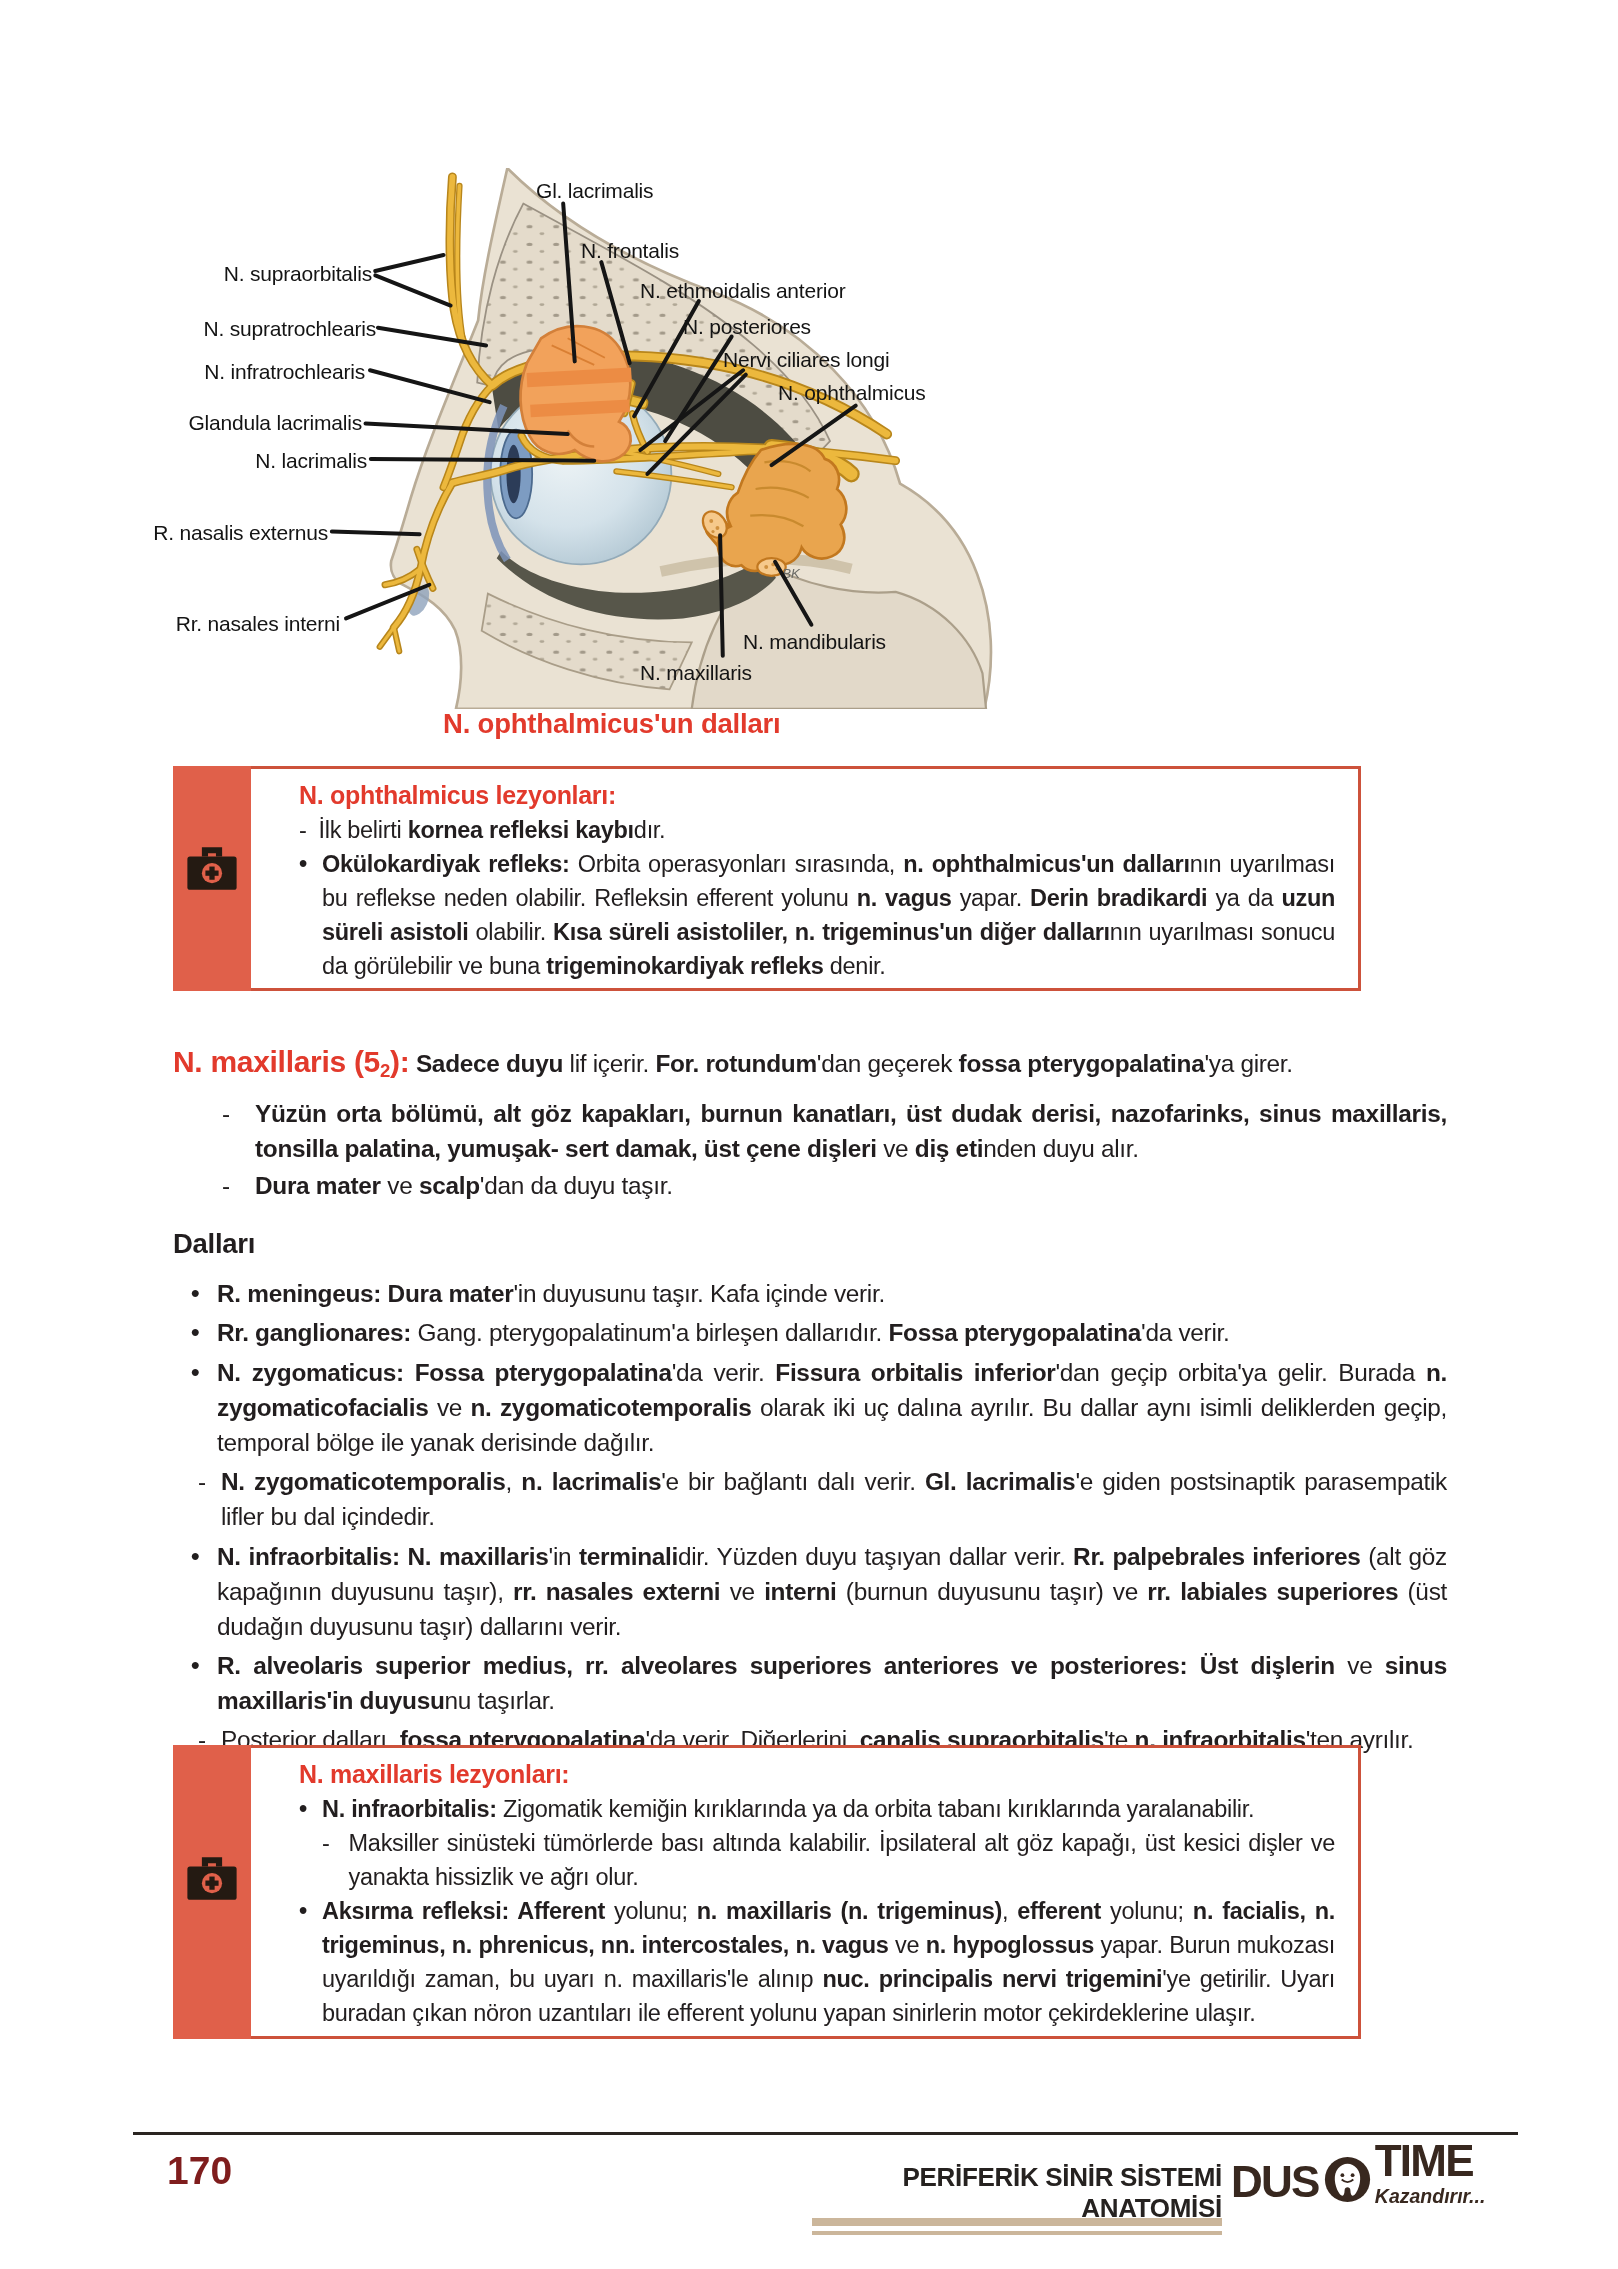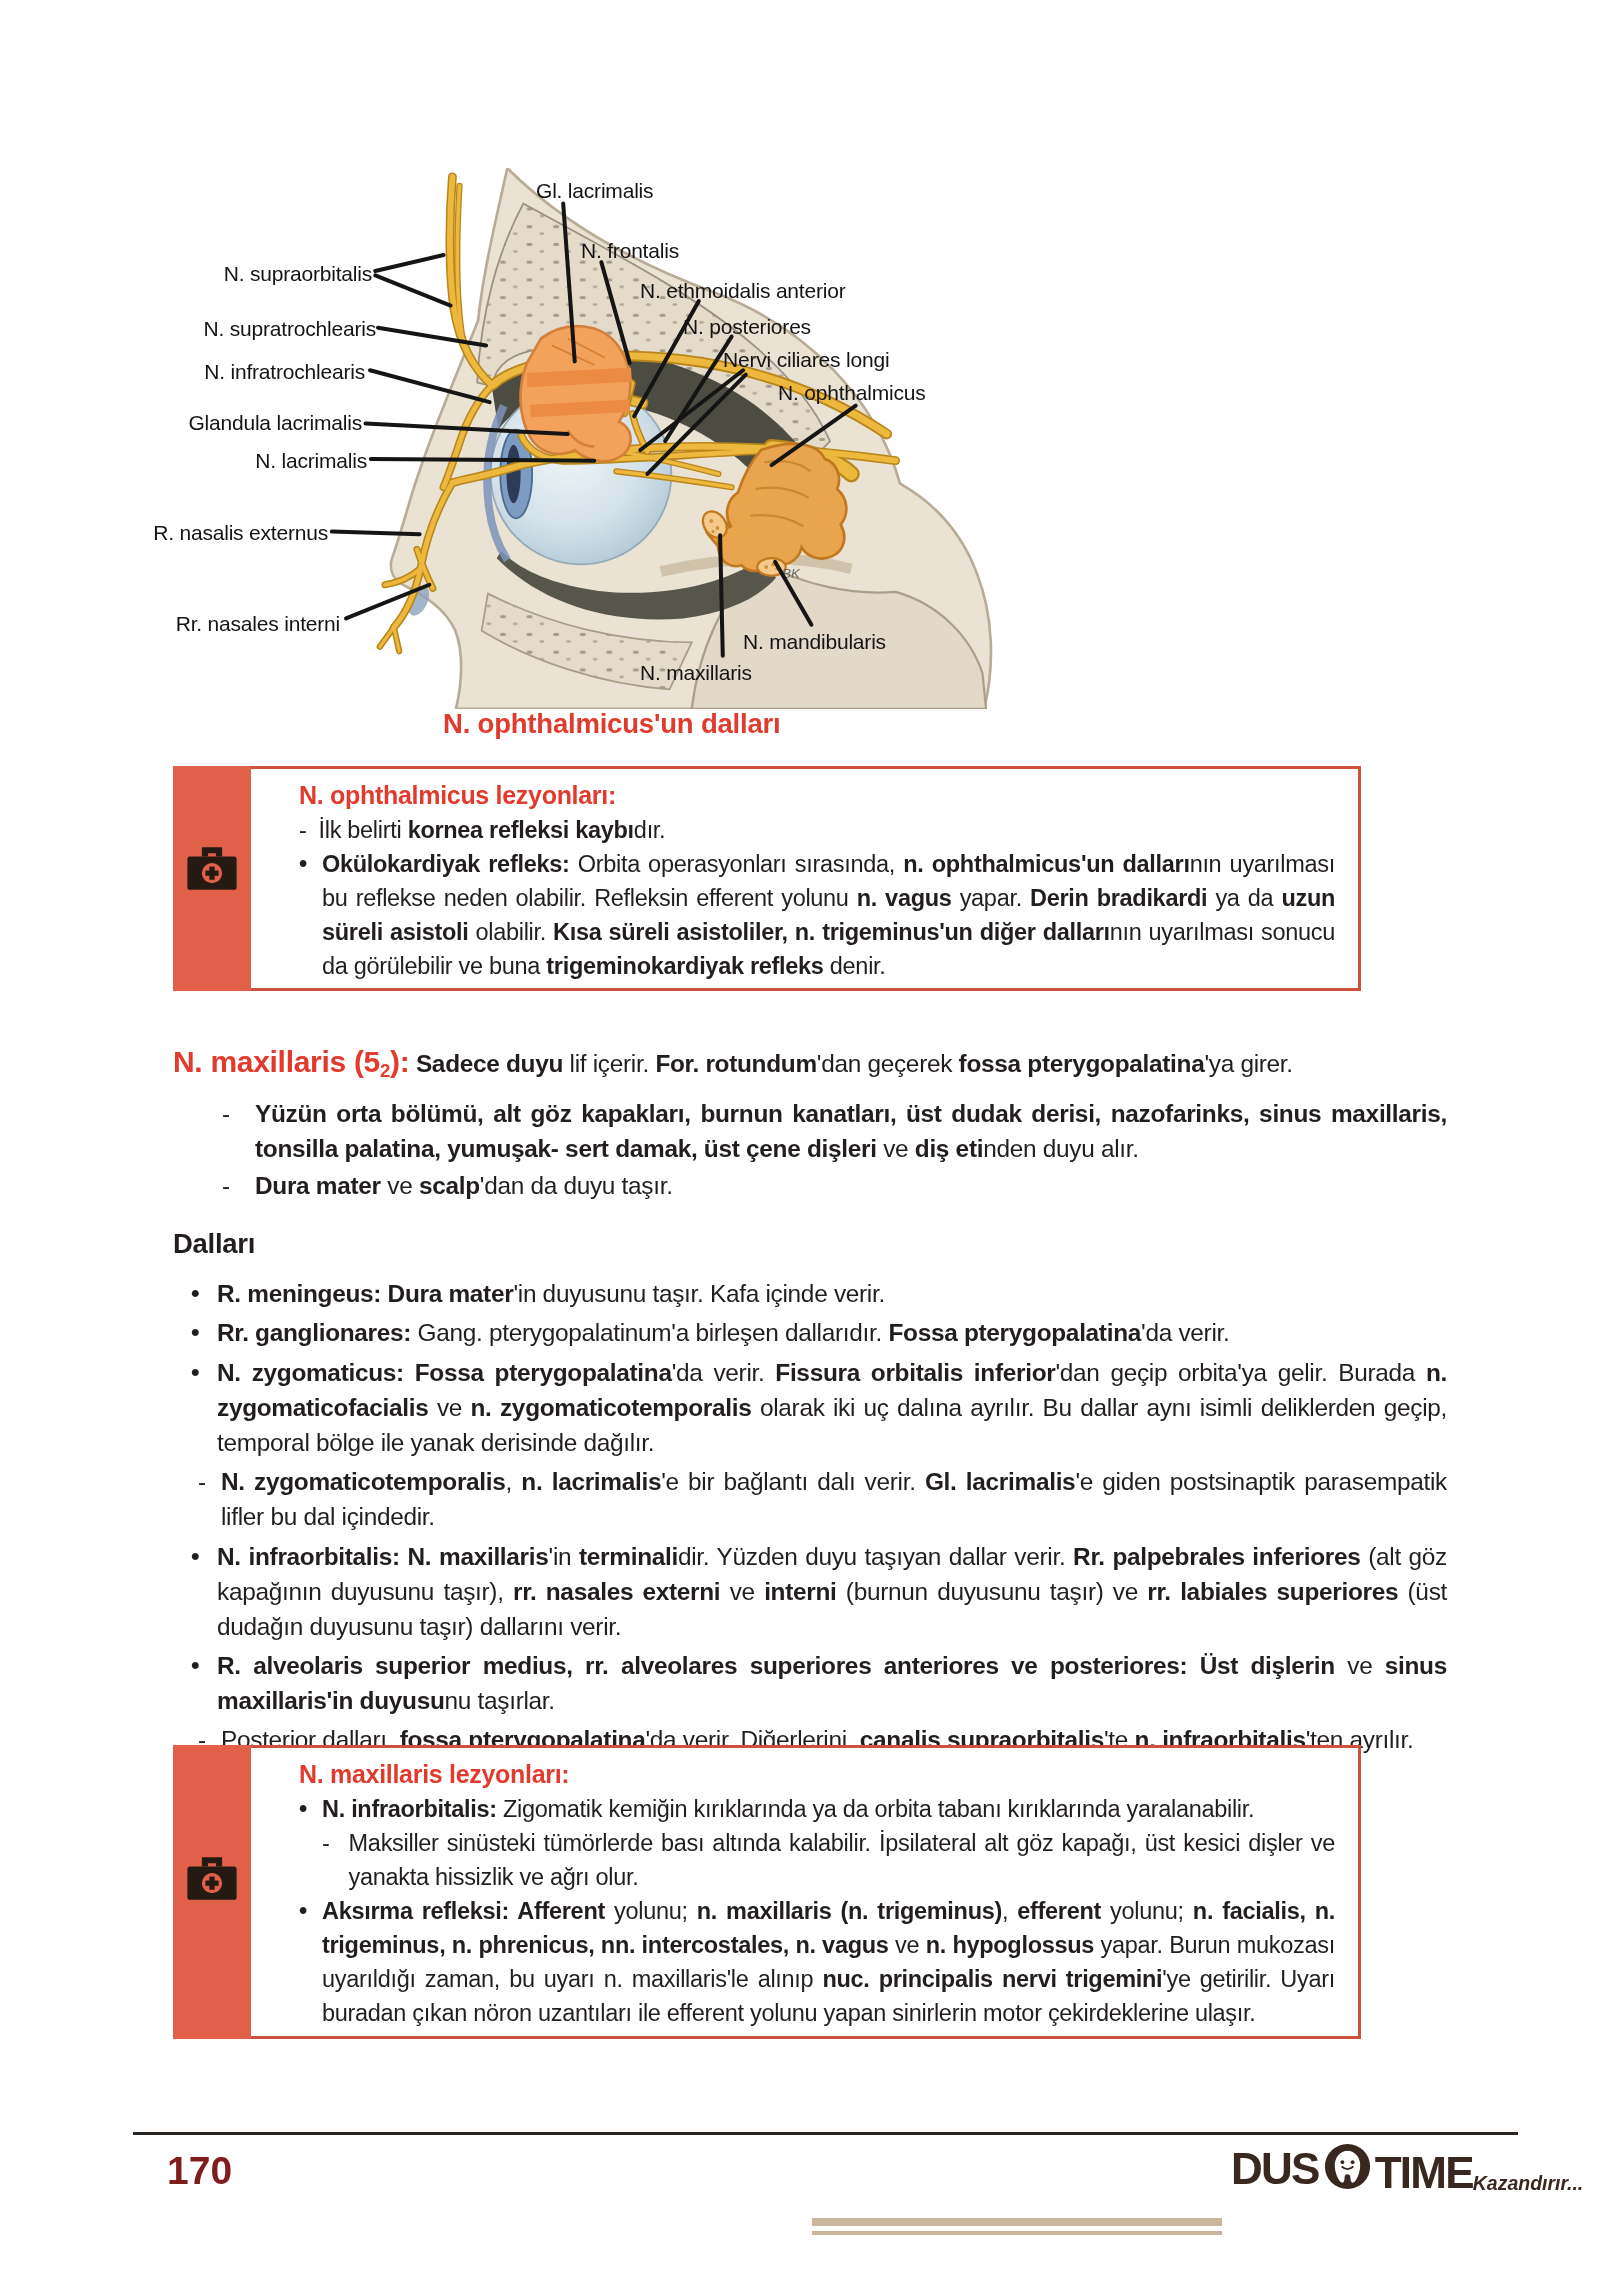--- a/index.html
+++ b/index.html
@@ -47,21 +47,21 @@
   
   .footline{position:absolute;left:133px;top:2132px;width:1385px;height:2.7px;background:#2a2521;}
   .pagenum{position:absolute;left:167px;top:2149px;font-size:39px;font-weight:bold;color:#7f1d1d;}
   .ftitle{position:absolute;left:798px;top:2162px;width:424px;text-align:right;font-size:26px;font-weight:bold;
           color:#262220;letter-spacing:-0.3px;}
   .funder1{position:absolute;left:812px;top:2218px;width:410px;height:8px;background:#cbb69b;}
   .funder2{position:absolute;left:812px;top:2231px;width:410px;height:3.5px;background:#cbb69b;}
   .logo{position:absolute;left:1231px;top:2139px;display:flex;align-items:flex-end;color:#38281f;}
   .logo .wordL{font-size:44px;font-weight:800;letter-spacing:-1.8px;line-height:53px;}
   .logo .tooth{margin:1.8px 1.8px 0 3.5px;}
-  .logo .rcol{display:flex;flex-direction:row;align-items:flex-start;}
+  .logo .rcol{display:flex;flex-direction:column;align-items:flex-start;}
   .logo .wordR{font-size:44px;font-weight:800;letter-spacing:-1.8px;line-height:44px;}
   .logo .tag{font-size:19.5px;font-weight:bold;font-style:italic;margin-top:1.8px;align-self:flex-end;}
 </style>
 </head>
 <body>
 
 <div class="page">
 
   <svg class="dsvg" viewBox="0 0 960 610">
     <defs>
@@ -298,20 +298,21 @@
       </div>
       <div class="row bx">
         <span class="mk">•</span>
         <div class="txt"><span class="b">Aksırma refleksi: Afferent</span><span> yolunu; </span><span class="b">n. maxillaris (n. trigeminus)</span><span>, </span><span class="b">efferent</span><span> yolunu; </span><span class="b">n. facialis, n. trigeminus, n. phrenicus, nn. intercostales, n. vagus</span><span> ve </span><span class="b">n. hypoglossus</span><span> yapar. Burun mukozası uyarıldığı zaman, bu uyarı n. maxillaris'le alınıp </span><span class="b">nuc. principalis nervi trigemini</span><span>'ye getirilir. Uyarı buradan çıkan nöron uzantıları ile efferent yolunu yapan sinirlerin motor çekirdeklerine ulaşır.</span></div>
       </div>
     </div>
   </div>
 
   <div class="footline"></div>
   <div class="pagenum">170</div>
+  <div class="ftitle">PERİFERİK SİNİR SİSTEMİ ANATOMİSİ</div>
   <div class="funder1"></div>
   <div class="funder2"></div>
 
   <div class="logo">
     <span class="wordL">DUS</span>
     <span class="tooth">
       <svg width="51" height="51" viewBox="0 0 70 70">
         <circle cx="35" cy="35" r="31" fill="#38281f"></circle>
         <path d="M 22,20 C 15,28 17,43 23,53 C 26,59 31,59 31,50 C 31,44 39,44 39,50 C 39,59 44,59 47,53 C 53,43 55,28 48,20 C 41,11 29,11 22,20 Z" fill="#ffffff"></path>
         <circle cx="28" cy="29" r="2.6" fill="#38281f"></circle>

